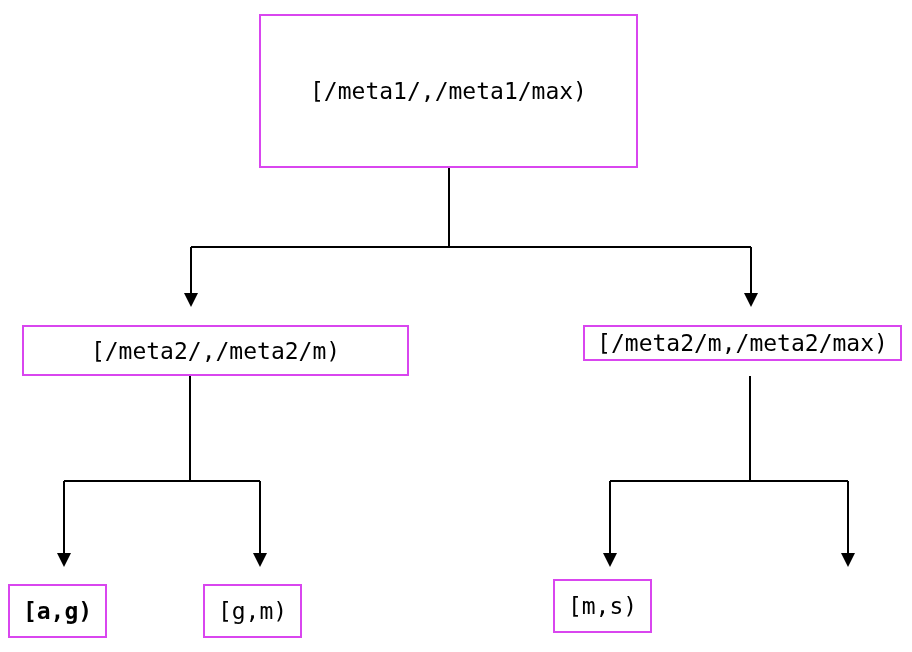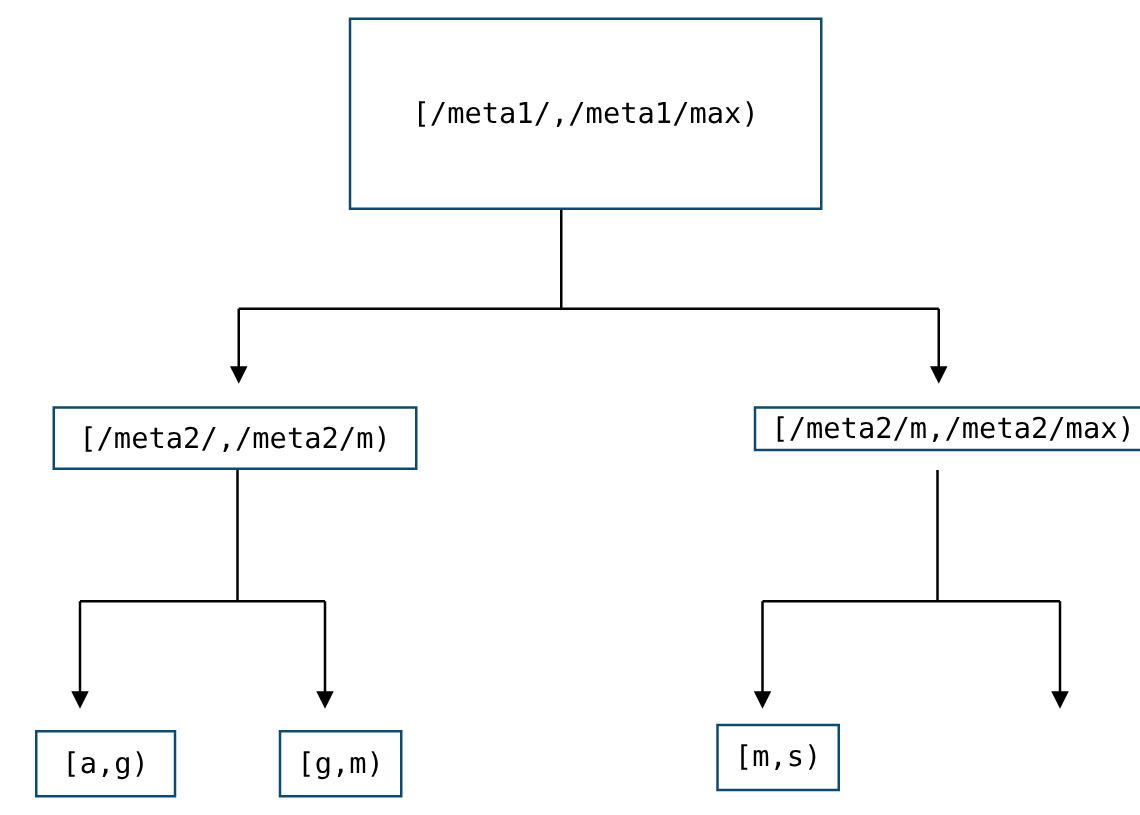--- a/index.html
+++ b/index.html
@@ -26,37 +26,36 @@
     stroke: #000000;
     stroke-width: 2;
     fill: none;
   }
   .connectors polygon {
     fill: #000000;
     stroke: none;
   }
   .node {
     position: absolute;
-    border: 2px solid #0c4a6e;
+    border: 2px solid #d946ef;
     background: #ffffff;
     display: flex;
     align-items: center;
     justify-content: center;
     box-sizing: border-box;
-    margin-left: 20px;
   }
   .node-label {
     font-size: 23px;
     color: #000000;
     white-space: nowrap;
   }
   .node-root   { left: 259px; top: 14px;  width: 379px; height: 154px; }
-  .node-l2a    { left: 22px;  top: 325px; width: 292px; height: 51px;  }
+  .node-l2a    { left: 22px;  top: 325px; width: 387px; height: 51px;  }
   .node-l2b    { left: 583px; top: 325px; width: 319px; height: 36px;  }
-  .node-leaf1  { left: 8px;   top: 584px; width: 113px;  height: 54px;  }
+  .node-leaf1  { left: 8px;   top: 584px; width: 99px;  height: 54px; font-weight: bold;  }
   .node-leaf2  { left: 203px; top: 584px; width: 99px;  height: 54px;  }
   .node-leaf3  { left: 553px; top: 579px; width: 99px;  height: 54px;  }
   .node-leaf4  { left: 778px; top: 584px; width: 122px; height: 54px;  }
 </style>
 </head>
 <body>
 
 <div class="canvas">
 
   <svg class="connectors" viewBox="0 0 912 652" xmlns="http://www.w3.org/2000/svg">

